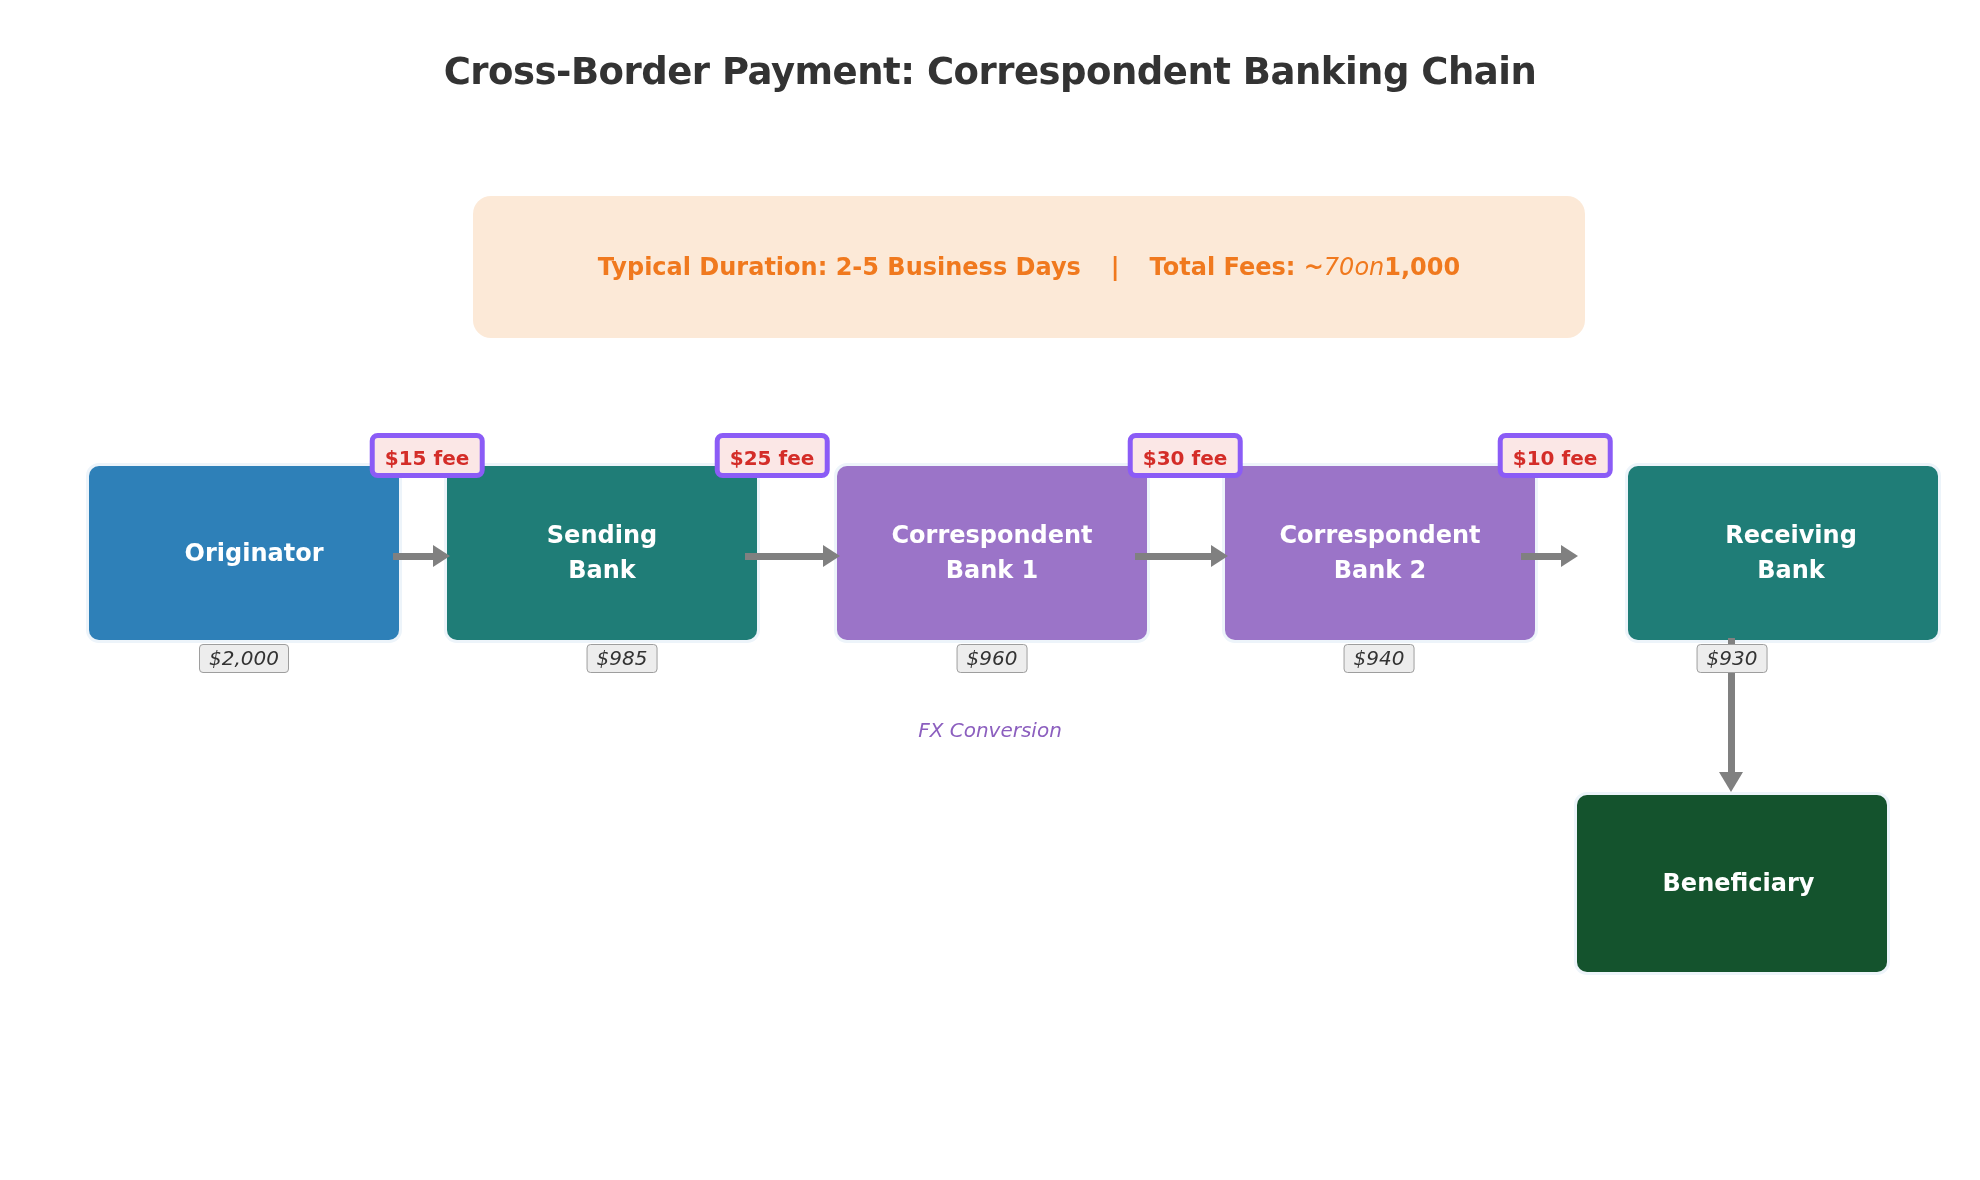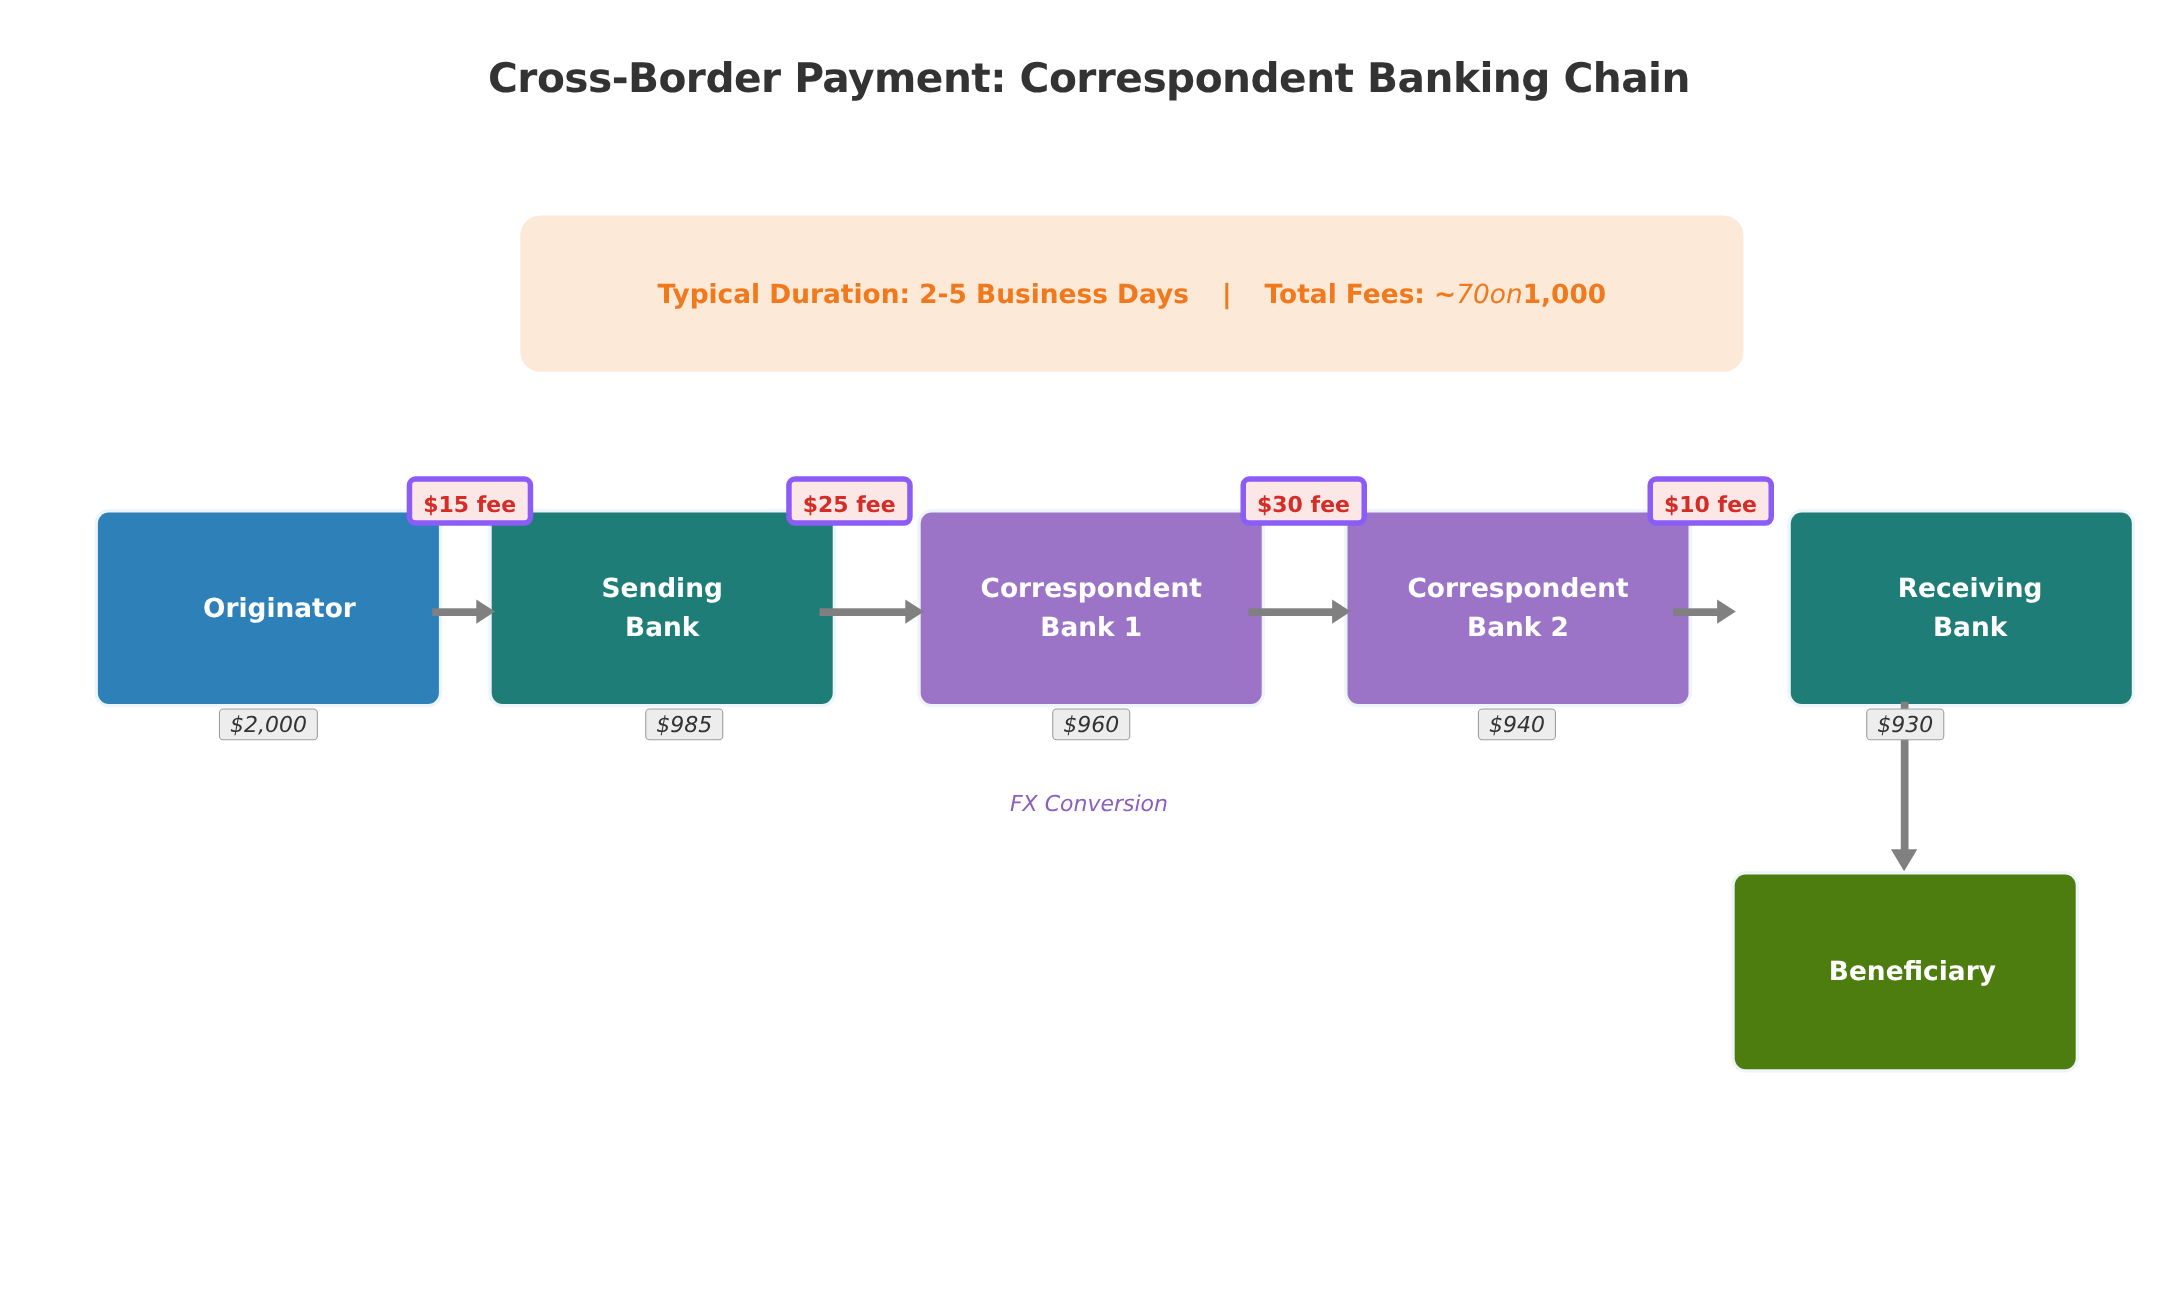--- a/index.html
+++ b/index.html
@@ -190,21 +190,21 @@
 Bank 1</span>
   </div>
   <div class="node" id="node-cb2" style="background-color: rgb(155, 116, 200);">
     <span class="node-label">Correspondent
 Bank 2</span>
   </div>
   <div class="node" id="node-receiving" style="background-color: rgb(31, 125, 119);">
     <span class="node-label">Receiving
 Bank</span>
   </div>
-  <div class="node" id="node-beneficiary" style="background-color: #4d7c0f; padding-left: 13px;">
+  <div class="node" id="node-beneficiary" style="background-color: #14532d; padding-left: 13px;">
     <span class="node-label">Beneficiary</span>
   </div>
 
   <div class="shaft-h" id="arrow-1-shaft"></div>
   <div class="head-right" id="arrow-1-head"></div>
   <div class="shaft-h" id="arrow-2-shaft"></div>
   <div class="head-right" id="arrow-2-head"></div>
   <div class="shaft-h" id="arrow-3-shaft"></div>
   <div class="head-right" id="arrow-3-head"></div>
   <div class="shaft-h" id="arrow-4-shaft"></div>

